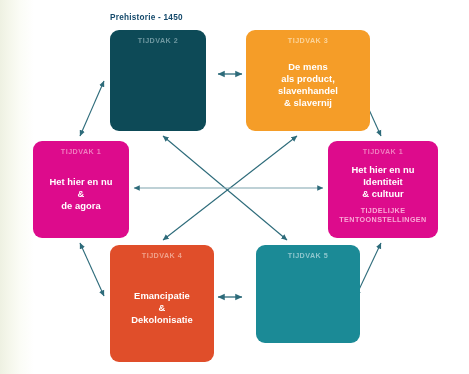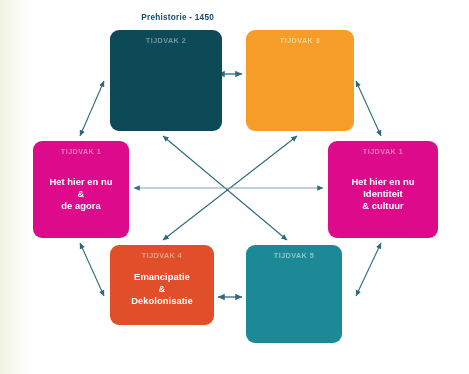--- a/index.html
+++ b/index.html
@@ -63,63 +63,63 @@
     flex: 1;
     display: flex;
     flex-direction: column;
     align-items: center;
     justify-content: center;
     width: 100%;
   }
 
   
   #box-tijdvak2 {
-    left: 110px; top: 30px; width: 112px; height: 101px;
+    left: 110px; top: 30px; width: 96px; height: 101px;
     background: #0d4a57;
   }
   #box-tijdvak2 .box-kicker { color: #6f98a1; }
 
   #box-tijdvak3 {
-    left: 246px; top: 30px; width: 108px; height: 101px;
+    left: 246px; top: 30px; width: 124px; height: 101px;
     background: #f59d28;
   }
   #box-tijdvak3 .box-kicker { color: #fbd49a; }
 
   #box-tijdvak1-left {
     left: 33px; top: 141px; width: 96px; height: 97px;
     background: #dd0b8c;
   }
   #box-tijdvak1-left .box-kicker { color: #f07ec0; }
 
   #box-tijdvak1-right {
     left: 328px; top: 141px; width: 110px; height: 97px;
     background: #dd0b8c;
   }
   #box-tijdvak1-right .box-kicker { color: #f07ec0; }
   #box-tijdvak1-right .box-sub { color: #f9a8d6; }
 
   #box-tijdvak4 {
-    left: 110px; top: 245px; width: 104px; height: 80px;
+    left: 110px; top: 245px; width: 104px; height: 117px;
     background: #e04e2a;
   }
   #box-tijdvak4 .box-kicker { color: #f0a18a; }
 
   #box-tijdvak5 {
-    left: 246px; top: 245px; width: 96px; height: 98px;
+    left: 256px; top: 245px; width: 104px; height: 98px;
     background: #1b8a96;
   }
   #box-tijdvak5 .box-kicker { color: #8ec6cd; }
 
   .period-label {
     position: absolute;
     font-size: 8.2px;
     font-weight: bold;
     color: #14496b;
     letter-spacing: 0.25px;
-    text-align: right;
+    text-align: left;
     white-space: nowrap;
   }
   #label-top-left   { left: 110px; top: 13px;  width: 104px; }
   #label-top-right  { left: 246px; top: 13px;  width: 104px; }
   #label-bot-left   { left: 110px; top: 351px; width: 104px; margin-top: 24px; }
   #label-bot-right  { left: 246px; top: 351px; width: 104px; }
 </style>
 </head>
 <body>
 
@@ -162,33 +162,37 @@
 
   <div class="period-label" id="label-top-left">Prehistorie - 1450</div>
   <div class="period-label" id="label-bot-left">1863 - 1950</div>
 
   <div class="box" id="box-tijdvak2">
     <div class="box-kicker">TIJDVAK 2</div>
   </div>
 
   <div class="box" id="box-tijdvak3">
     <div class="box-kicker">TIJDVAK 3</div>
+    <div class="box-body">
+      <div class="box-title">De mens<br>als product,<br>slavenhandel<br>&amp; slavernij</div>
+    </div>
   </div>
 
   <div class="box" id="box-tijdvak1-left">
     <div class="box-kicker">TIJDVAK 1</div>
     <div class="box-body">
       <div class="box-title">Het hier en nu<br>&amp;<br>de agora</div>
     </div>
   </div>
 
   <div class="box" id="box-tijdvak1-right">
     <div class="box-kicker">TIJDVAK 1</div>
     <div class="box-body">
       <div class="box-title">Het hier en nu<br>Identiteit<br>&amp; cultuur</div>
+      <div class="box-sub">TIJDELIJKE<br>TENTOONSTELLINGEN</div>
     </div>
   </div>
 
   <div class="box" id="box-tijdvak4">
     <div class="box-kicker">TIJDVAK 4</div>
     <div class="box-body">
       <div class="box-title">Emancipatie<br>&amp;<br>Dekolonisatie</div>
     </div>
   </div>
 

